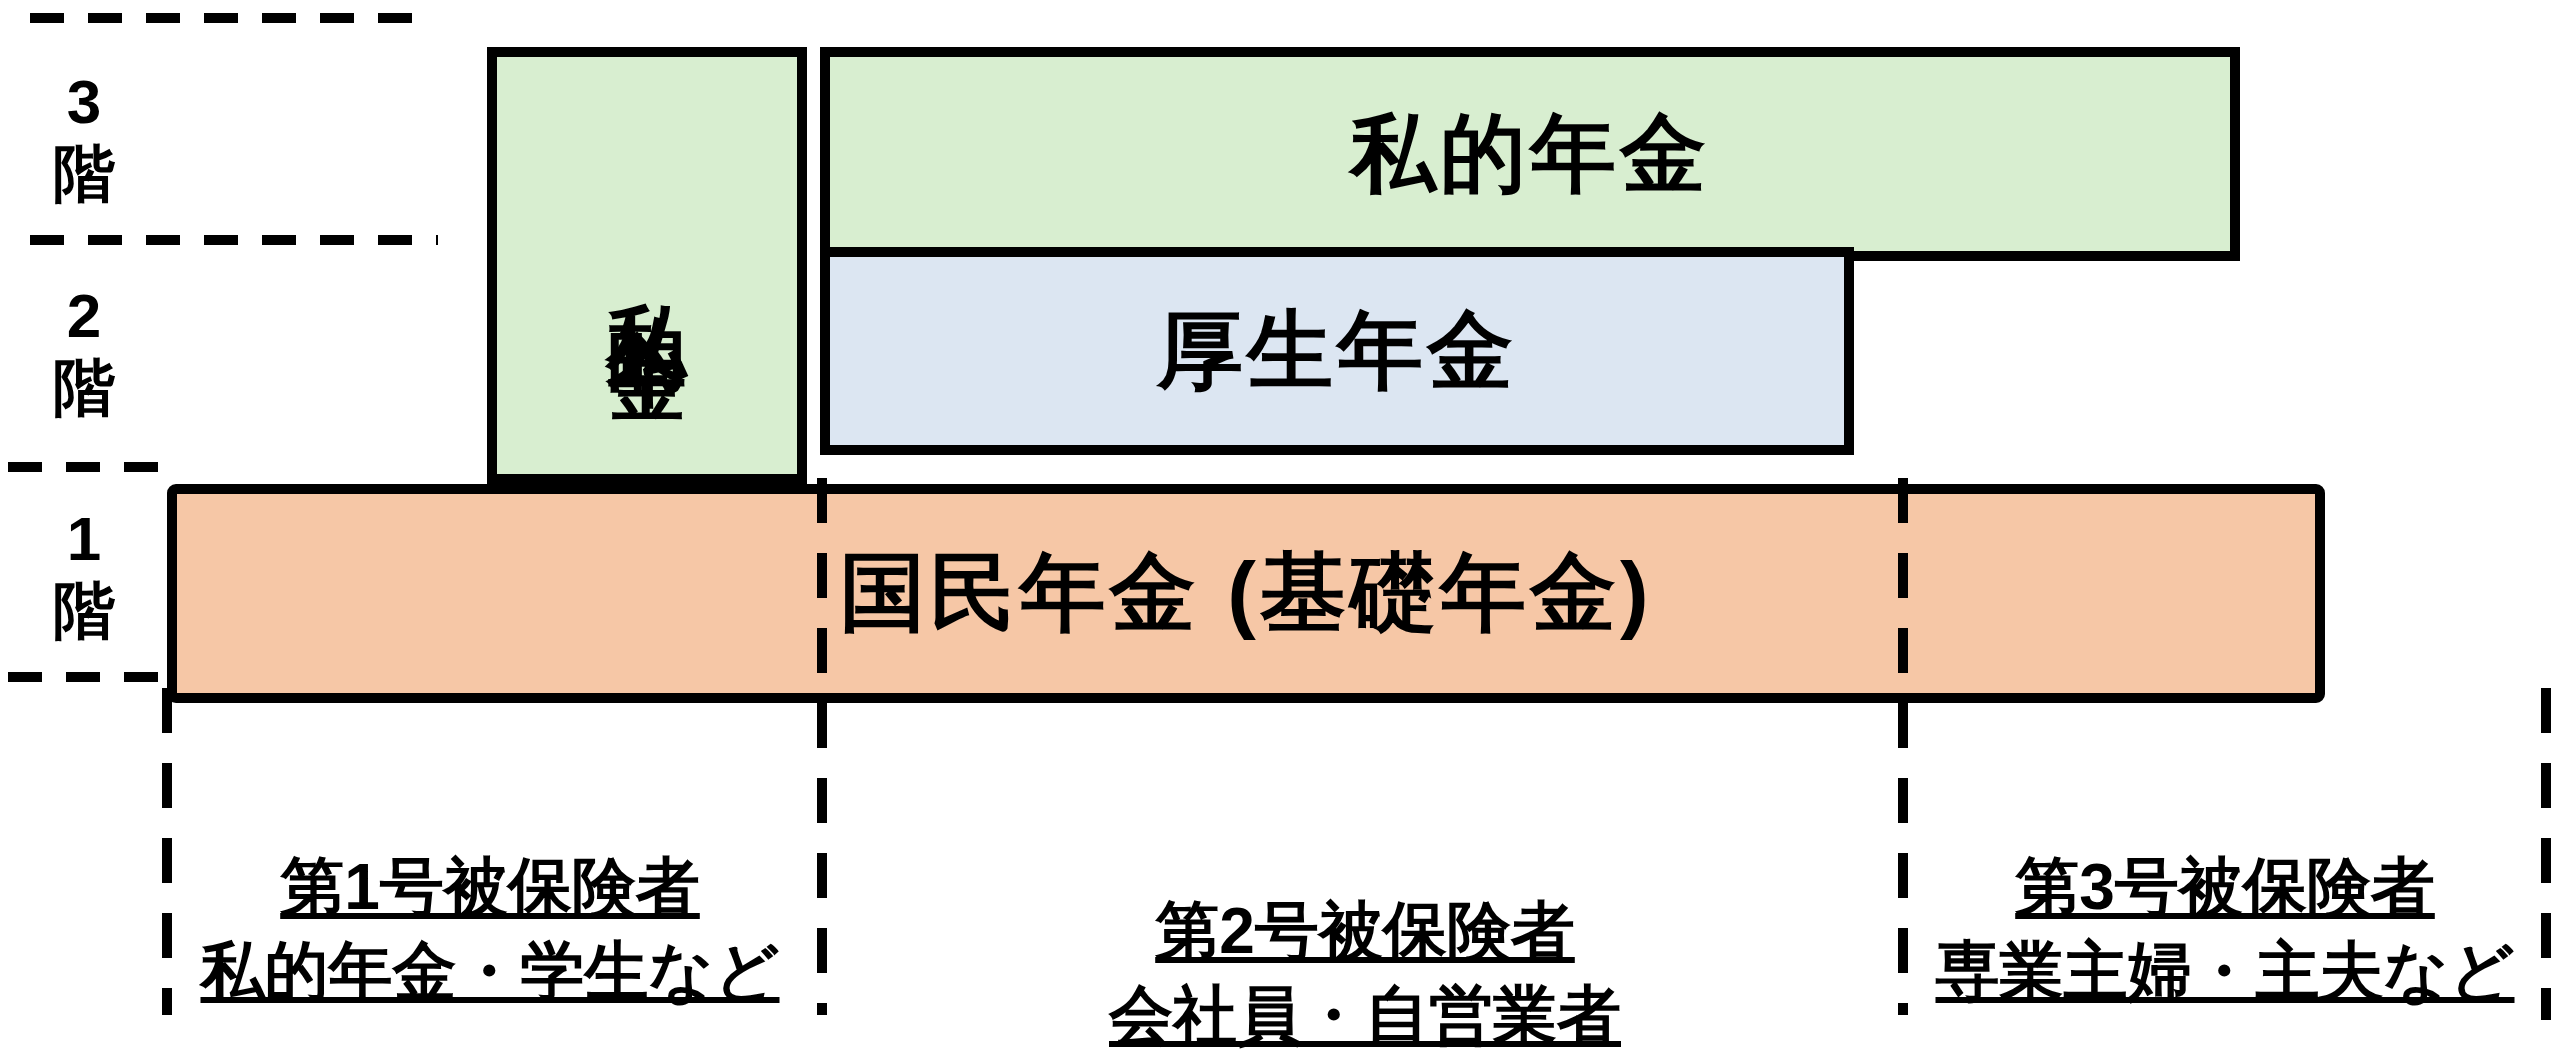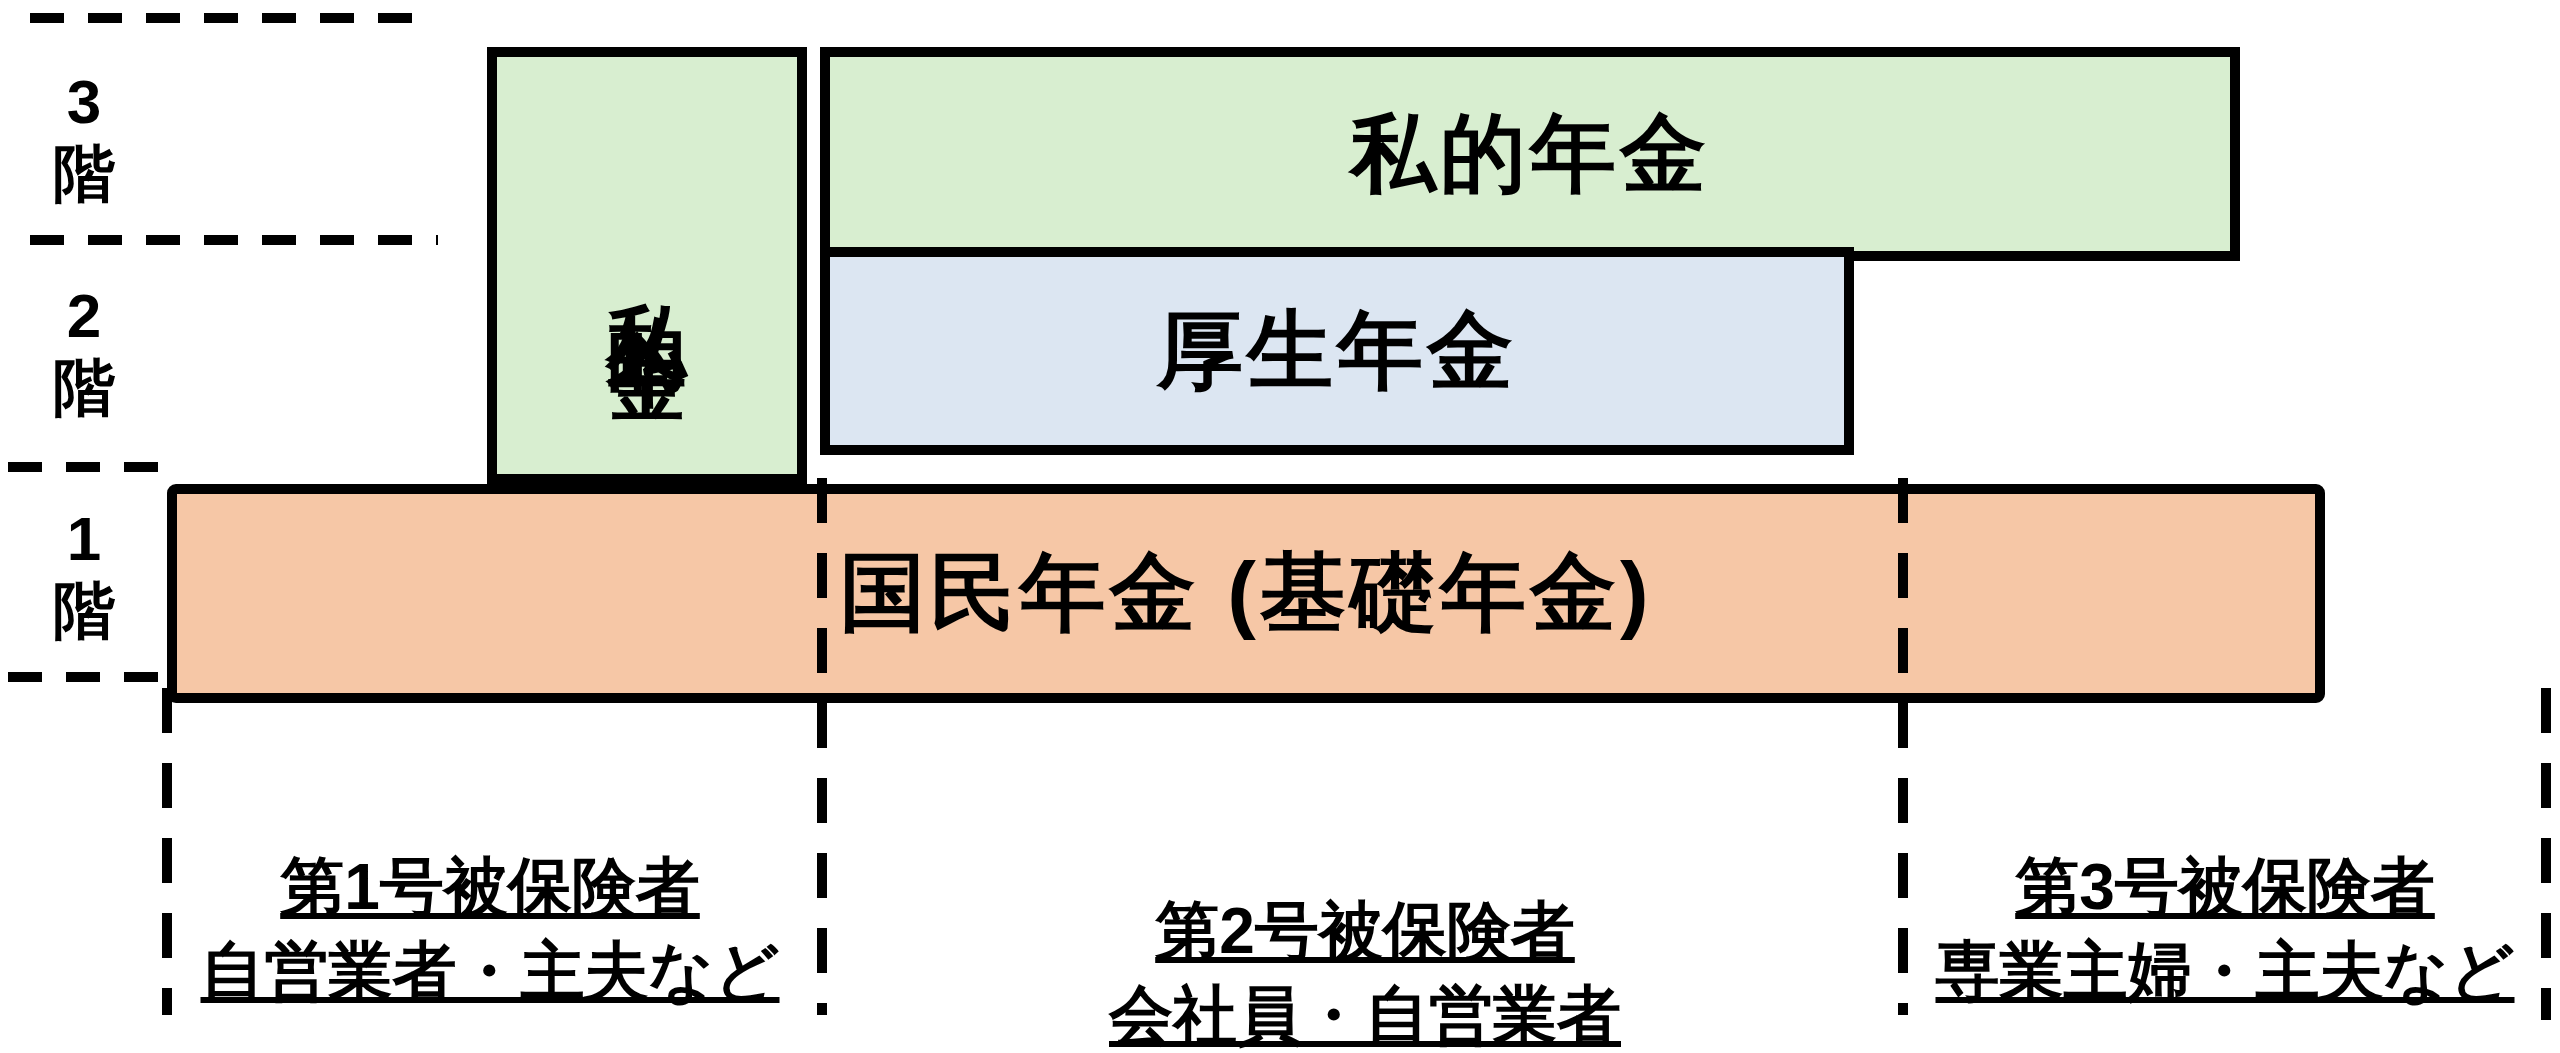--- a/index.html
+++ b/index.html
@@ -105,21 +105,21 @@
     <span class="box-text-h">国民年金 (基礎年金)</span>
   </div>
 
   <div class="abs dash-v" style="left:162px;  top:688px; height:327px;"></div>
   <div class="abs dash-v" style="left:817px;  top:478px; height:537px;"></div>
   <div class="abs dash-v" style="left:1898px; top:478px; height:537px;"></div>
   <div class="abs dash-v" style="left:2541px; top:688px; height:332px;"></div>
 
   <div class="abs cat-label" style="left:110px; top:845px;">
     <span class="sub">第1号被保険者</span>
-    <span class="sub">自営業者・主夫など</span>
+    <span class="sub">私的年金・学生など</span>
   </div>
   <div class="abs cat-label" style="left:985px; top:889px;">
     <span class="sub">第2号被保険者</span>
     <span class="sub">会社員・自営業者</span>
   </div>
   <div class="abs cat-label" style="left:1845px; top:845px;">
     <span class="sub">第3号被保険者</span>
     <span class="sub">専業主婦・主夫など</span>
   </div>
 

